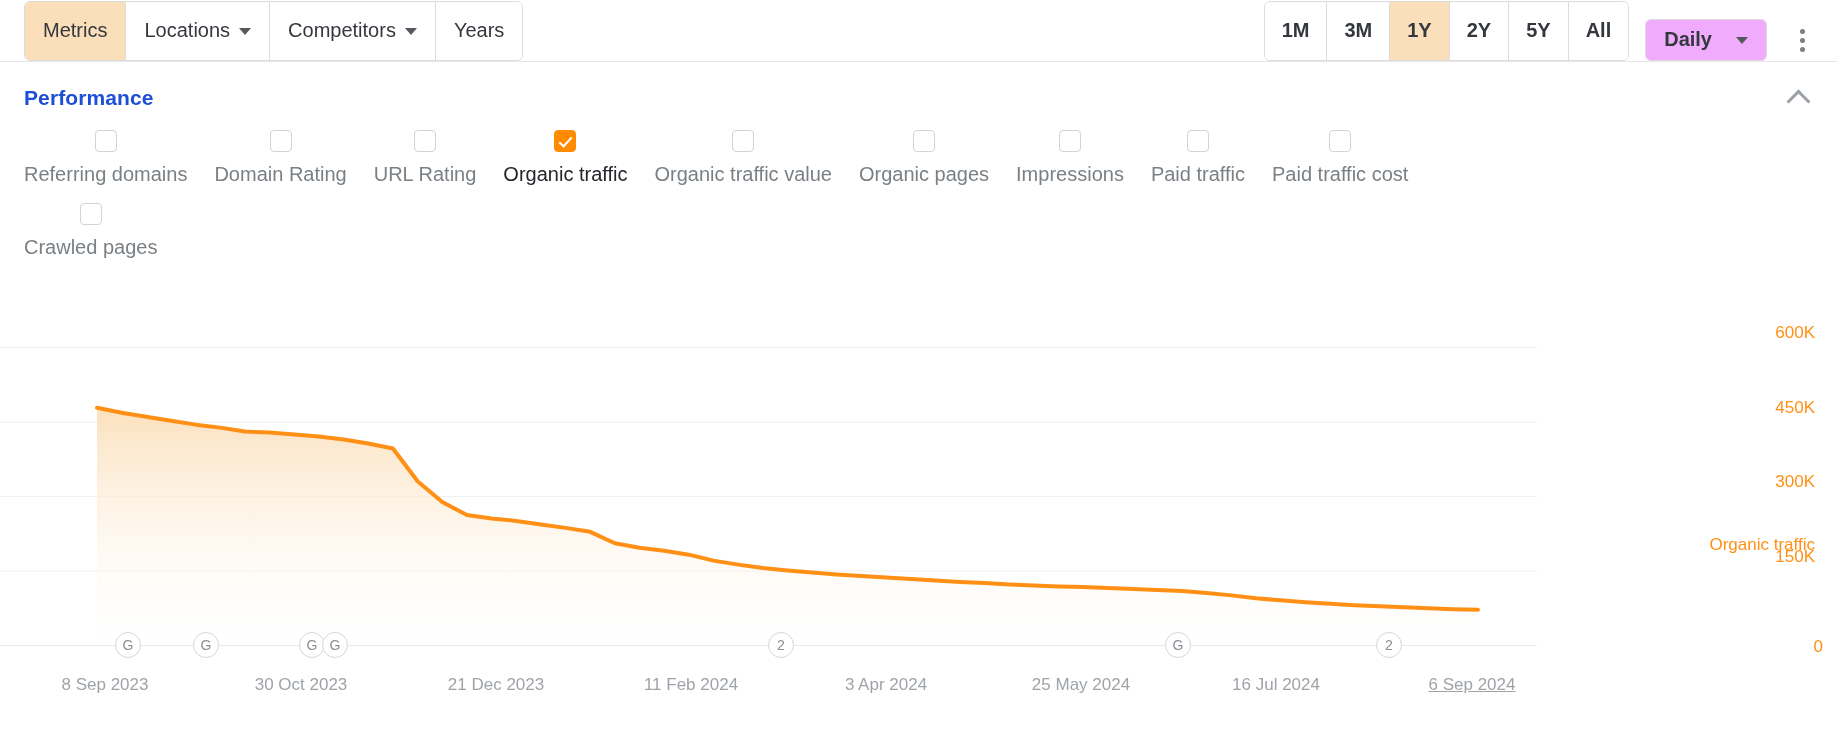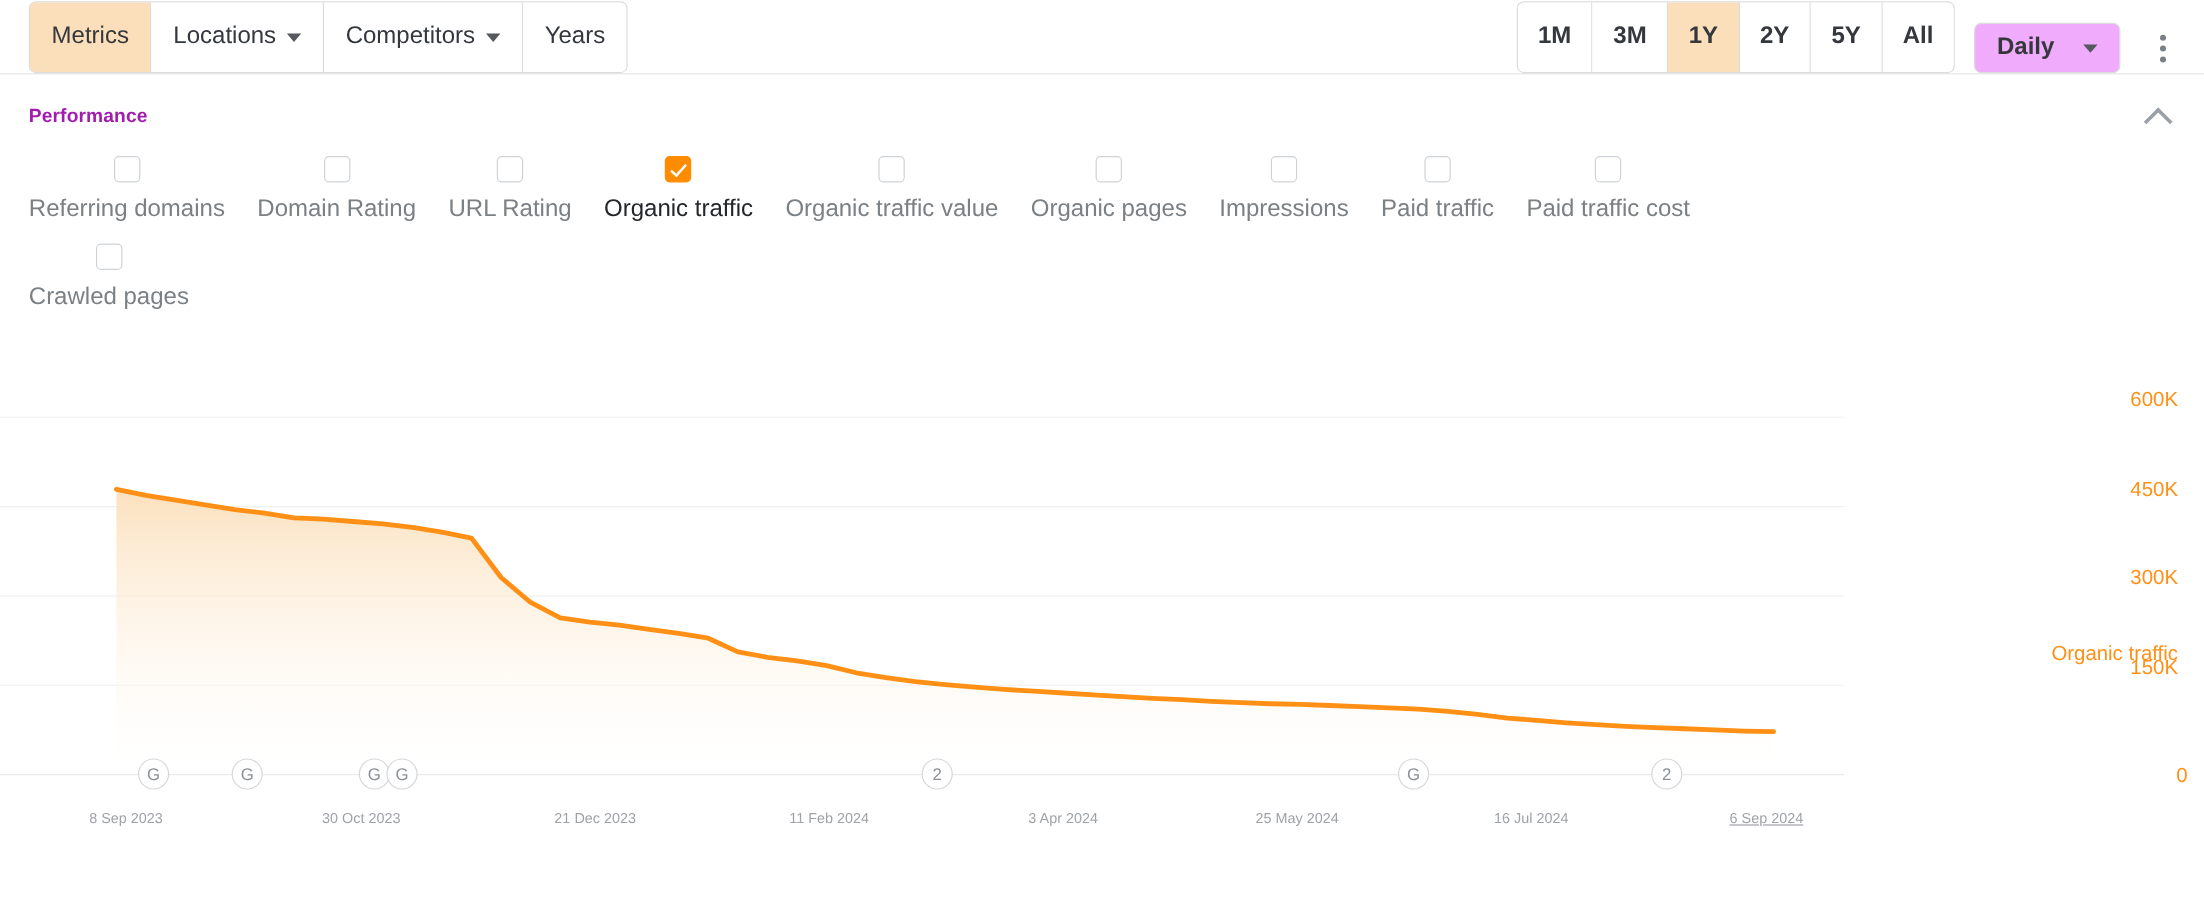--- a/index.html
+++ b/index.html
@@ -76,21 +76,21 @@
     align-items: center; justify-content: center;
     gap: 4px; cursor: pointer; margin-left: 2px;
   }
   .kebab i { width: 5px; height: 5px; border-radius: 50%; background: #7a7f85; display: block; }
 
   
   .perf-header {
     display: flex; align-items: center; justify-content: space-between;
     padding: 22px 24px 4px 24px;
   }
-  .perf-title { font-size: 16px; font-weight: bold; color: #a21caf; letter-spacing: .1px; }
+  .perf-title { font-size: 21px; font-weight: bold; color: #1d4ed8; letter-spacing: .1px; }
   .chev-up { width: 28px; height: 28px; cursor: pointer; position: relative; }
   .chev-up:before {
     content: ""; position: absolute; left: 5px; top: 9px;
     width: 14px; height: 14px;
     border-left: 3px solid #9aa0a6; border-top: 3px solid #9aa0a6;
     transform: rotate(45deg);
   }
 
   
   .metrics {
@@ -123,21 +123,21 @@
   .chart-svg { display: block; }
   .axis-label {
     position: absolute; font-size: 17px; color: #ff9015;
     text-align: right; white-space: nowrap;
   }
   .series-name {
     position: absolute; right: 22px; top: 253px;
     font-size: 17px; color: #ff9015; white-space: nowrap;
   }
   .xlabel {
-    position: absolute; font-size: 12px; color: #9fa3a8;
+    position: absolute; font-size: 17px; color: #9fa3a8;
     white-space: nowrap; transform: translateX(-50%);
   }
   .zero-label {
     position: absolute; font-size: 17px; color: #ff9015; white-space: nowrap;
   }
   .marker {
     position: absolute; width: 26px; height: 26px;
     border: 1.3px solid #d5d7da; border-radius: 50%;
     background: #fff; color: #8b9096; font-size: 14px;
     display: flex; align-items: center; justify-content: center;

